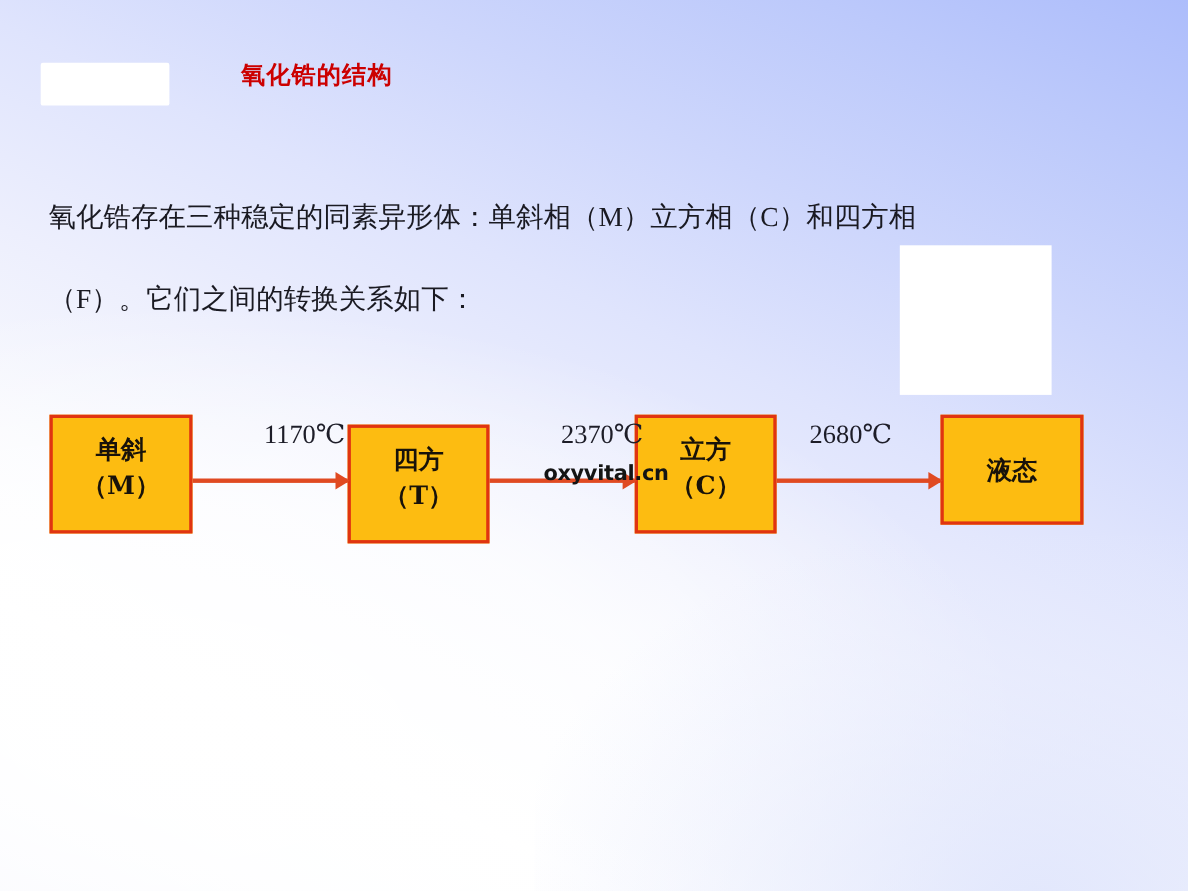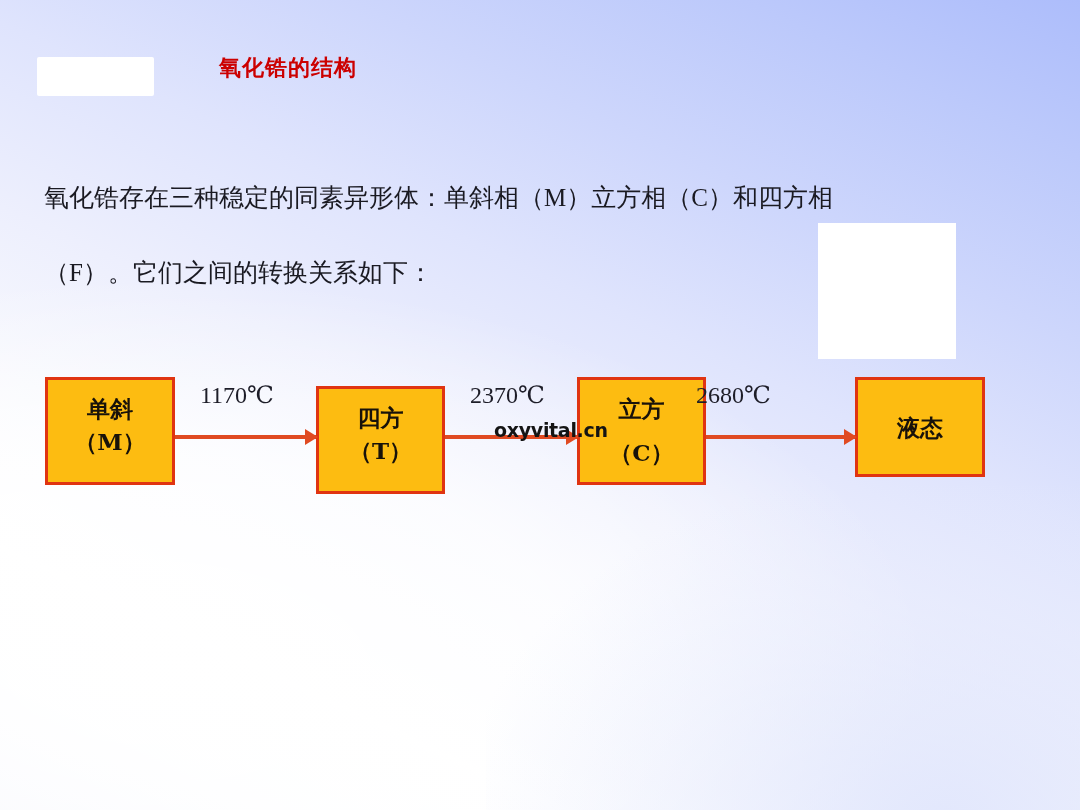--- a/index.html
+++ b/index.html
@@ -136,21 +136,21 @@
     justify-content: center;
     padding-top: 0;
   }
   .node .ln {
     display: block;
     white-space: nowrap;
   }
 
   #node-m { left: 45px;  top: 377px; width: 130px; height: 108px; }
   #node-t { left: 316px; top: 386px; width: 129px; height: 108px; }
-  #node-c { left: 577px; top: 377px; width: 129px; height: 108px; gap: 11px; }
+  #node-c { left: 577px; top: 377px; width: 129px; height: 108px; }
   #node-l { left: 855px; top: 377px; width: 130px; height: 100px; }
 
   
   .arrow {
     position: absolute;
     height: 4px;
     background: #e04a22;
     top: 435px;
   }
   .arrow::after {
@@ -169,20 +169,21 @@
   #arrow-2 { left: 445px; width: 132px; }
   #arrow-3 { left: 706px; width: 149px; }
 
   .temp-label {
     position: absolute;
     font-family: "Liberation Serif", "DejaVu Serif", serif;
     font-size: 24px;
     color: #1d1d28;
     white-space: nowrap;
     top: 381px;
+    margin-left: 40px;
   }
   #temp-1 { left: 200px; }
   #temp-2 { left: 470px; }
   #temp-3 { left: 696px; text-align: right; }
 
   
   #watermark {
     position: absolute;
     left: 494px;
     top: 419px;

